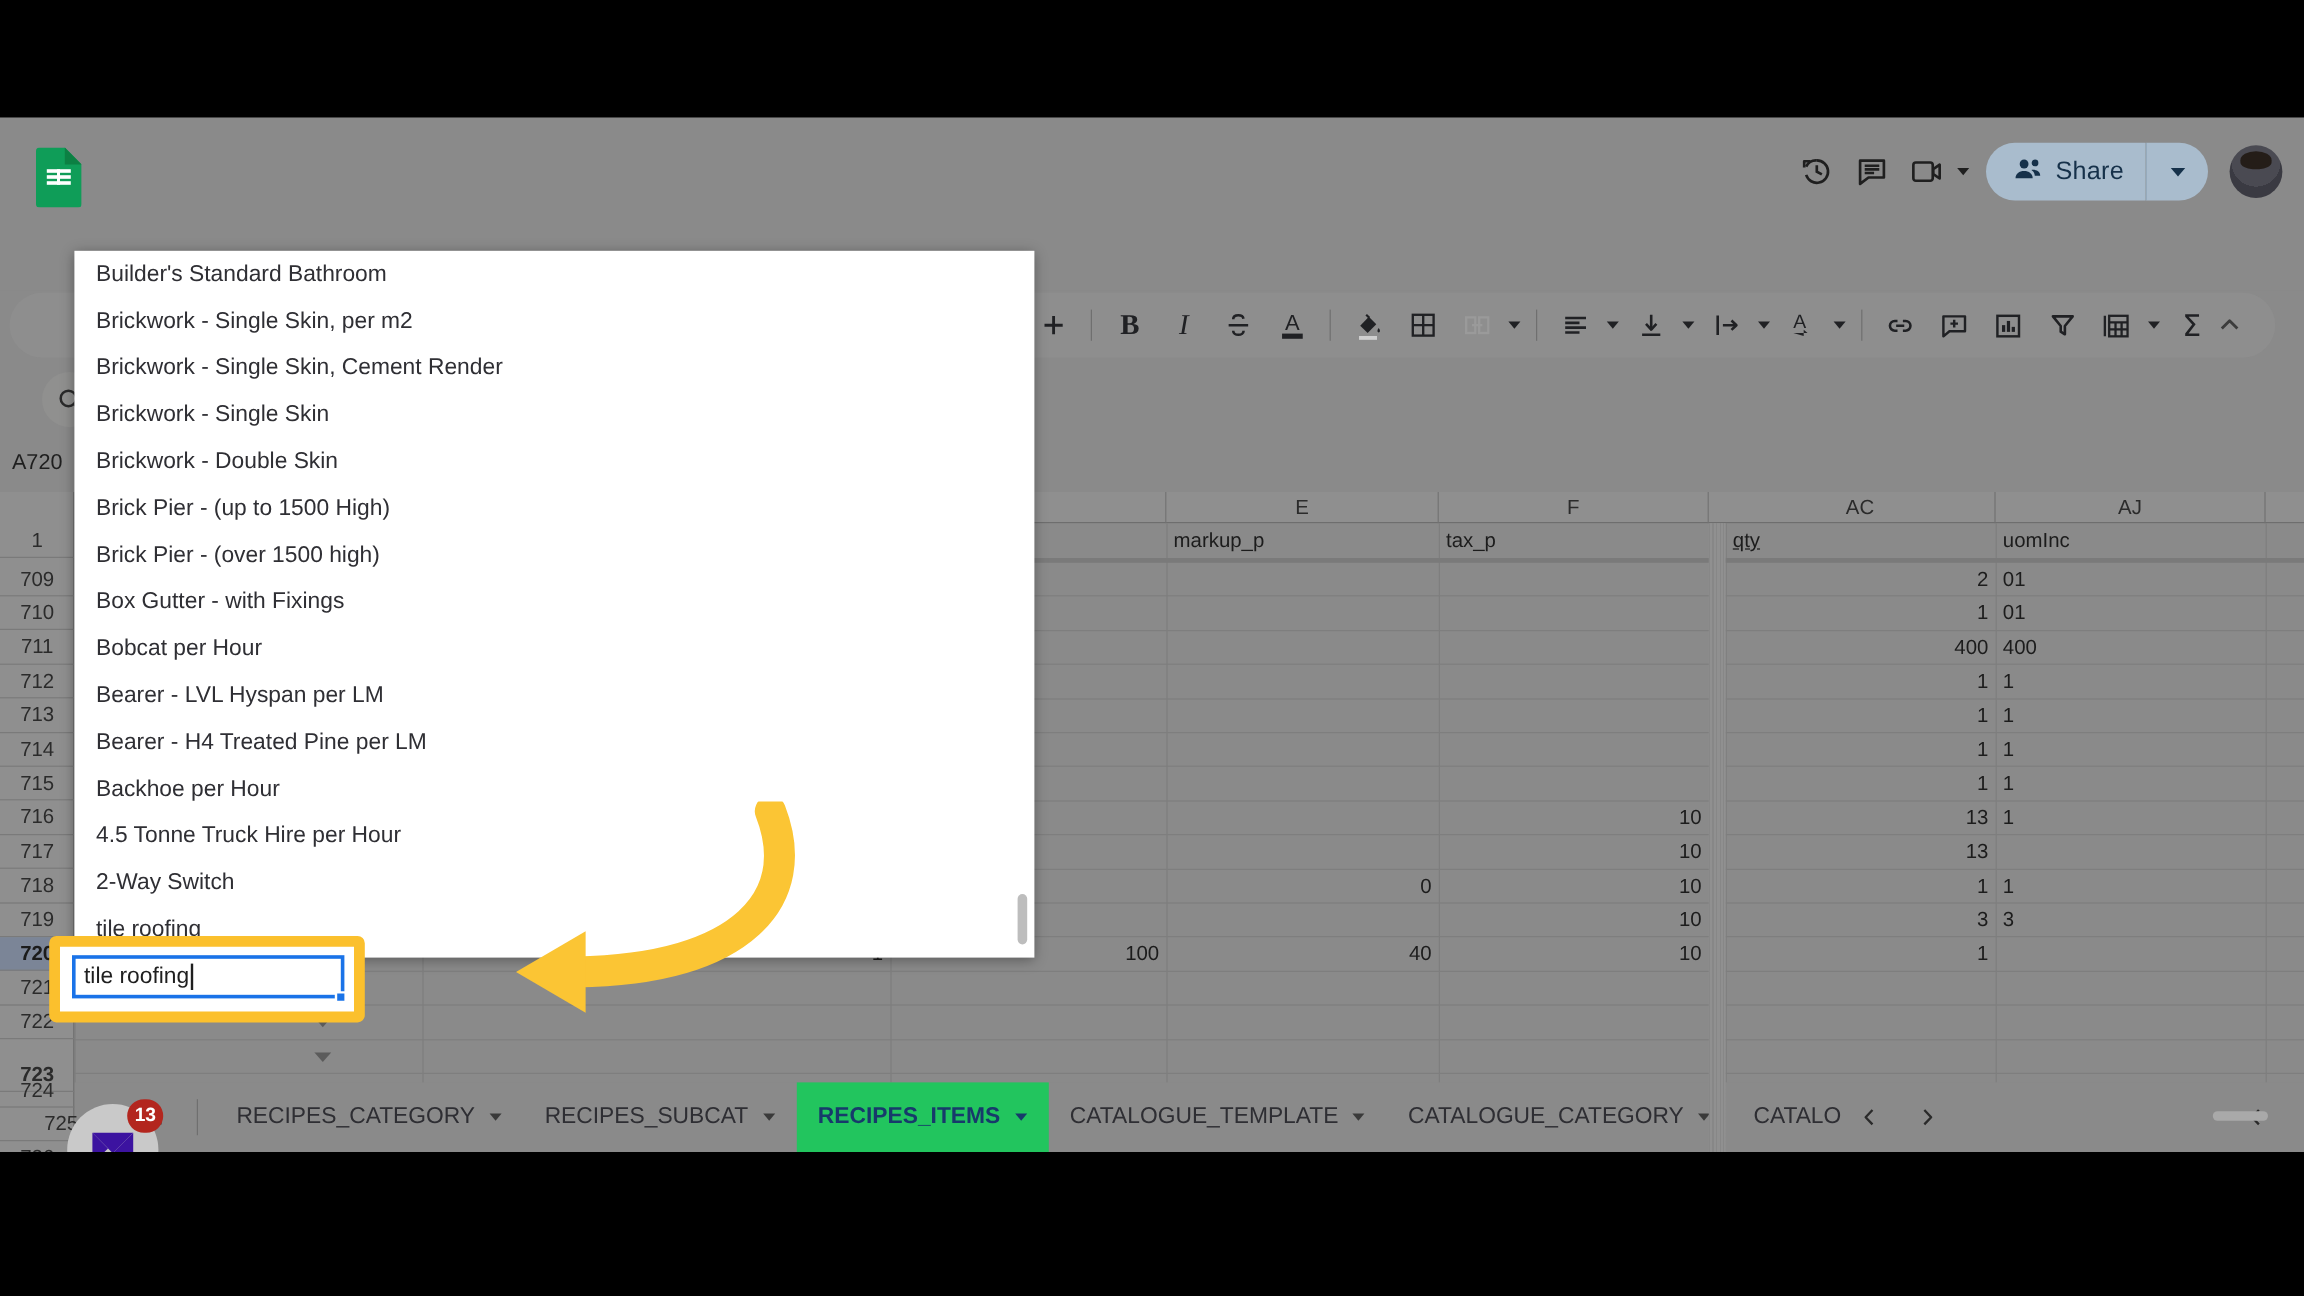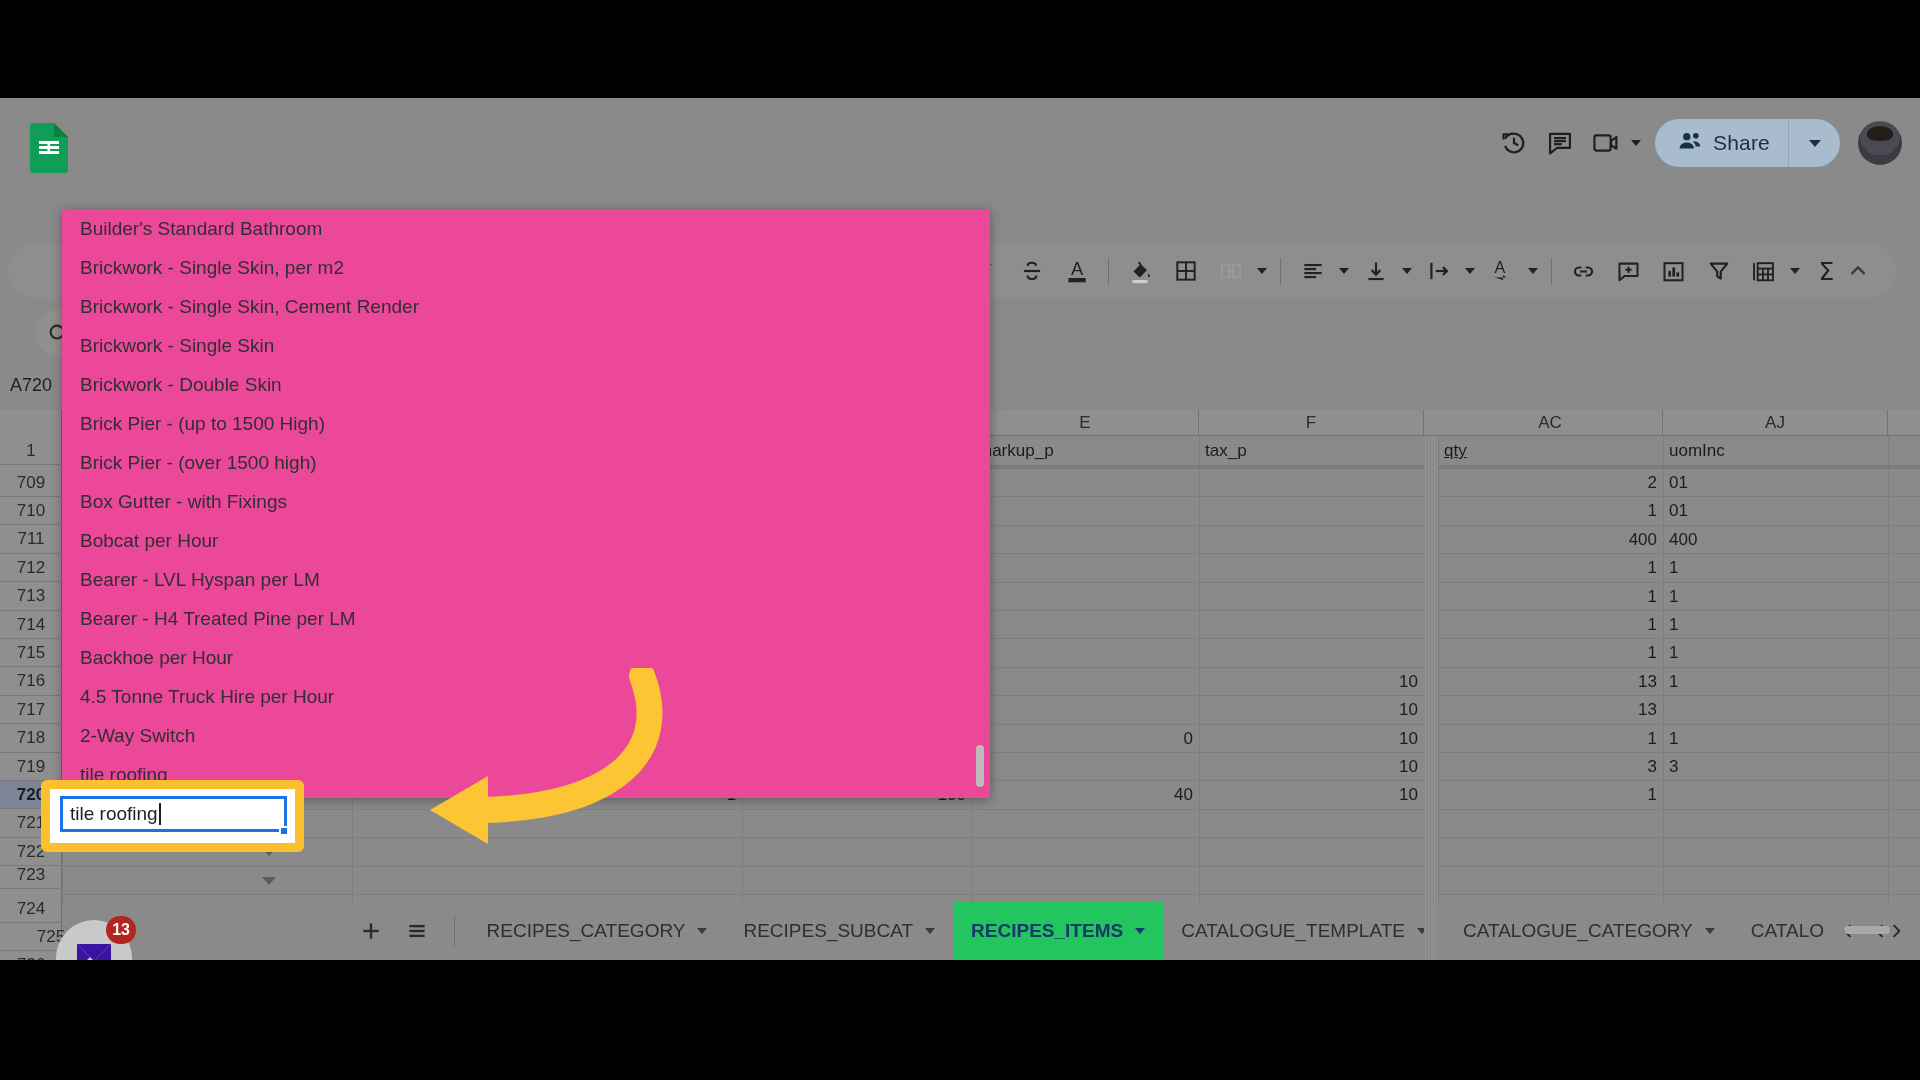--- a/index.html
+++ b/index.html
@@ -214,22 +214,22 @@
     border-left: 7px solid transparent;
     border-right: 7px solid transparent;
     border-top: 8px solid #5b5b5b;
     cursor: pointer;
   }
 
   
   .dropdown {
     position: absolute;
     left: 62px; top: 111px;
-    width: 928px; height: 589px;
-    background: #ec4899;
+    width: 800px; height: 589px;
+    background: #ffffff;
     box-shadow: 0 2px 10px rgba(0,0,0,.35);
     z-index: 40;
     overflow: hidden;
   }
   .dd-item {
     height: 39px;
     display: flex; align-items: center;
     padding-left: 18px;
     font-size: 19px; color: #2f2f34;
     cursor: pointer;
@@ -311,21 +311,21 @@
     color: #fff; font-size: 16px; font-weight: bold;
     display: flex; align-items: center; justify-content: center;
     padding: 0 6px;
   }
 
   
   .tabsbar {
     position: absolute; left: 0; bottom: 0;
     width: 1920px; height: 58px;
     background: #8a8a8a;
-    display: flex; align-items: center; justify-content: flex-end;
+    display: flex; align-items: center;
   }
   .tabs-left { display: flex; align-items: center; padding-left: 58px; gap: 0; }
   .tb-iconsm {
     width: 46px; height: 46px;
     display: flex; align-items: center; justify-content: center;
     cursor: pointer; border-radius: 50%;
   }
   .tabs-sep { width: 1px; height: 30px; background: #6f6f6f; margin: 0 14px; }
   .sheet-tab {
     display: flex; align-items: center; gap: 12px;
@@ -604,21 +604,21 @@
           <div class="rowhdr" style="top: 172.6px;">713</div>
           <div class="rowhdr" style="top: 201px;">714</div>
           <div class="rowhdr" style="top: 229.4px;">715</div>
           <div class="rowhdr" style="top: 257.8px;">716</div>
           <div class="rowhdr" style="top: 286.2px;">717</div>
           <div class="rowhdr" style="top: 314.6px;">718</div>
           <div class="rowhdr" style="top: 343px;">719</div>
           <div class="rowhdr sel" style="top: 371.4px;">720</div>
           <div class="rowhdr" style="top: 399.8px;">721</div>
           <div class="rowhdr" style="top: 428.2px;">722</div>
-          <div class="rowhdr" style="top: 451px;">723</div>
+          <div class="rowhdr" style="top: 472px; font-weight: bold;">723</div>
           <div class="rowhdr" style="top: 485px;">724</div>
           <div class="rowhdr" style="top: 513.4px; padding-left: 40px;">725</div>
           <div class="rowhdr" style="top: 541.8px;">726</div>
         </div>
       <div id="gridbody">
           <div class="gridline-v" style="left: 62px;"></div>
           <div class="gridline-v" style="left: 352px;"></div>
           <div class="gridline-v" style="left: 742px;"></div>
           <div class="gridline-v" style="left: 972px;"></div>
           <div class="gridline-v" style="left: 1199px;"></div>

